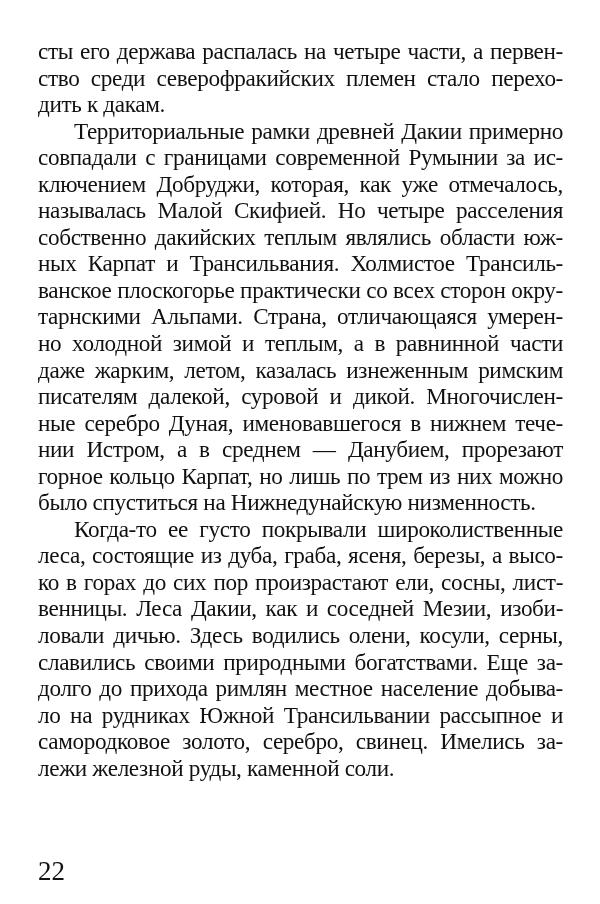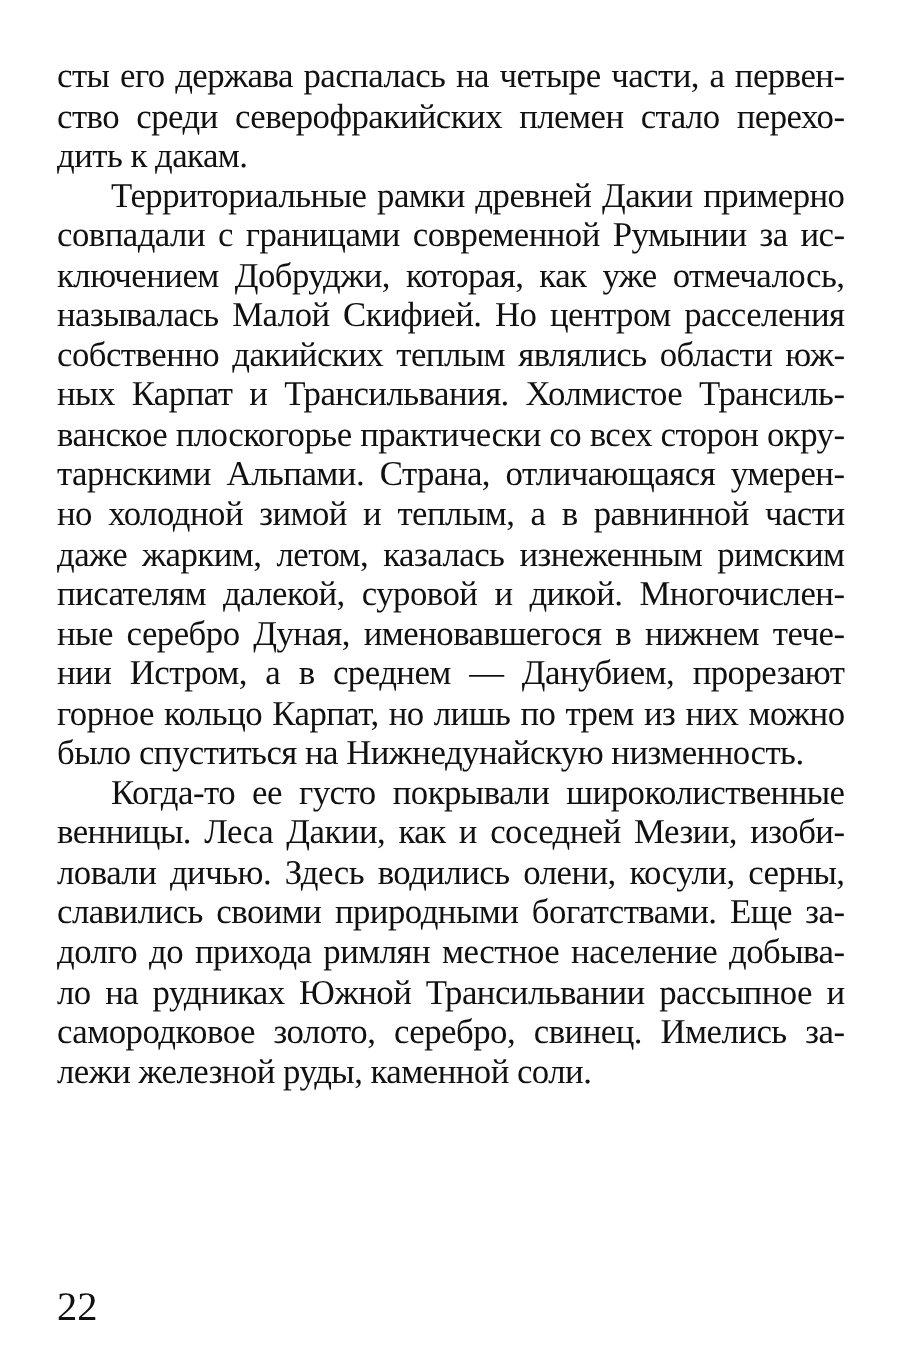--- a/index.html
+++ b/index.html
@@ -54,36 +54,38 @@
   <div>
     <span class="line">сты его держава распалась на четыре части, а первен-</span>
     <span class="line">ство среди северофракийских племен стало перехо-</span>
     <span class="line last">дить к дакам.</span>
   </div>
 
   <div>
     <span class="line indent">Территориальные рамки древней Дакии примерно</span>
     <span class="line">совпадали с границами современной Румынии за ис-</span>
     <span class="line">ключением Добруджи, которая, как уже отмечалось,</span>
-    <span class="line">называлась Малой Скифией. Но центром расселения</span>
+    <span class="line">называлась Малой Скифией. Но четыре расселения</span>
     <span class="line">собственно дакийских теплым являлись области юж-</span>
     <span class="line">ных Карпат и Трансильвания. Холмистое Трансиль-</span>
     <span class="line">ванское плоскогорье практически со всех сторон окру-</span>
     <span class="line">тарнскими Альпами. Страна, отличающаяся умерен-</span>
     <span class="line">но холодной зимой и теплым, а в равнинной части</span>
     <span class="line">даже жарким, летом, казалась изнеженным римским</span>
     <span class="line">писателям далекой, суровой и дикой. Многочислен-</span>
     <span class="line">ные серебро Дуная, именовавшегося в нижнем тече-</span>
     <span class="line">нии Истром, а в среднем — Данубием, прорезают</span>
     <span class="line">горное кольцо Карпат, но лишь по трем из них можно</span>
     <span class="line last">было спуститься на Нижнедунайскую низменность.</span>
   </div>
 
   <div>
     <span class="line indent">Когда-то ее густо покрывали широколиственные</span>
+    <span class="line">леса, состоящие из дуба, граба, ясеня, березы, а высо-</span>
+    <span class="line">ко в горах до сих пор произрастают ели, сосны, лист-</span>
     <span class="line">венницы. Леса Дакии, как и соседней Мезии, изоби-</span>
     <span class="line">ловали дичью. Здесь водились олени, косули, серны,</span>
     <span class="line">славились своими природными богатствами. Еще за-</span>
     <span class="line">долго до прихода римлян местное население добыва-</span>
     <span class="line">ло на рудниках Южной Трансильвании рассыпное и</span>
     <span class="line">самородковое золото, серебро, свинец. Имелись за-</span>
     <span class="line last">лежи железной руды, каменной соли.</span>
   </div>
 </div>
 

